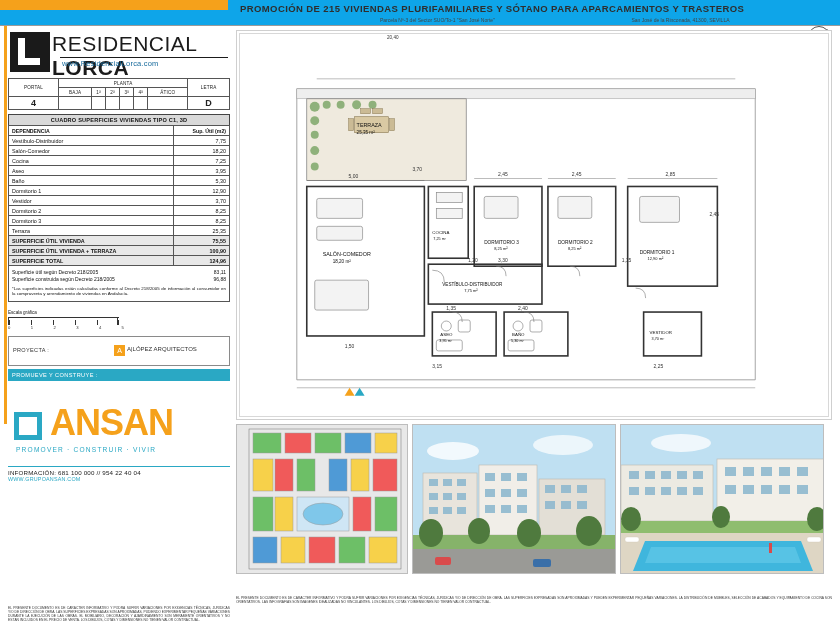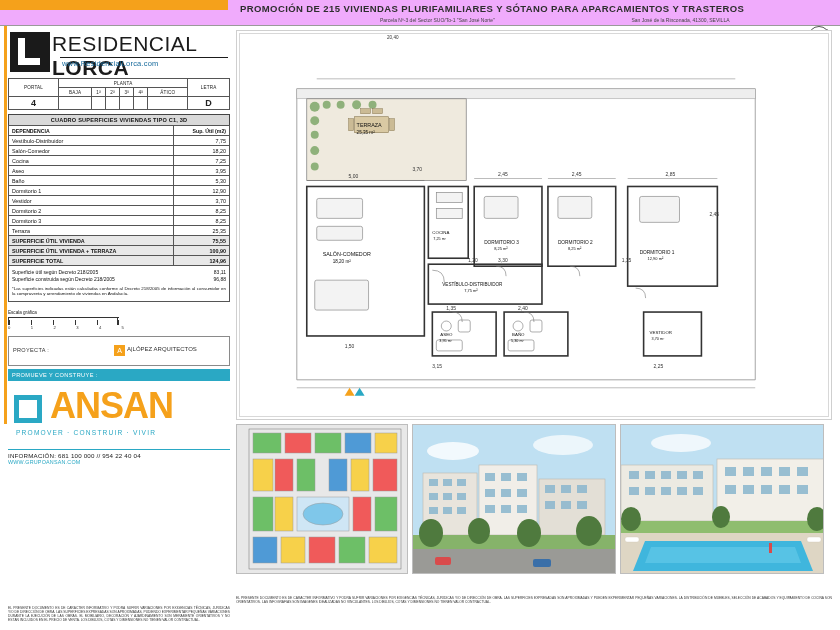--- a/index.html
+++ b/index.html
@@ -11,21 +11,21 @@
     overflow: hidden;
     position: relative;
   }
   .sheet {
     position: absolute; inset: 0;
     background: #ffffff;
   }
   
   .top-banner {
     position: absolute; left: 0; top: 0; width: 840px; height: 26px;
-    background: #f0abfc;
+    background: #0ea5e9;
     border-bottom: 1px solid #9a9a9a;
   }
   .orange-tab {
     position:absolute; left:0; top:0; width:228px; height:10px;
     background:#f5a11b;
   }
   .top-title {
     position: absolute; left: 240px; top: 3px; width: 600px;
     font-size: 9.5px; letter-spacing: .4px; color: #2e2e2e; font-weight: bold;
     white-space: nowrap; overflow: hidden;
@@ -149,21 +149,21 @@
   .proy-logo { position:absolute; left:105px; top:8px; font-size:6px; color:#333; }
   .proy-logo .mark {
     display:inline-block; width:11px; height:11px; background:#f5a11b; color:#fff;
     font-size:7px; text-align:center; line-height:11px; vertical-align:-2px; margin-right:2px;
   }
   .prom-band {
     margin-top:3px; background:#2aa8c4; color:#fff; font-size:5.6px; letter-spacing:.4px;
     padding:3px 4px;
   }
   .ansan {
-    margin-top:8px; position:relative; height:54px;
+    margin-top:25px; position:relative; height:54px;
   }
   .ansan-sq {
     position:absolute; left:6px; top:6px; width:28px; height:28px;
     border:5px solid #2aa8c4;
   }
   .ansan-word {
     position:absolute; left:42px; top:-4px; font-size:36px; font-weight:bold;
     color:#f5a11b; letter-spacing:-1px;
   }
   .ansan-tag {

